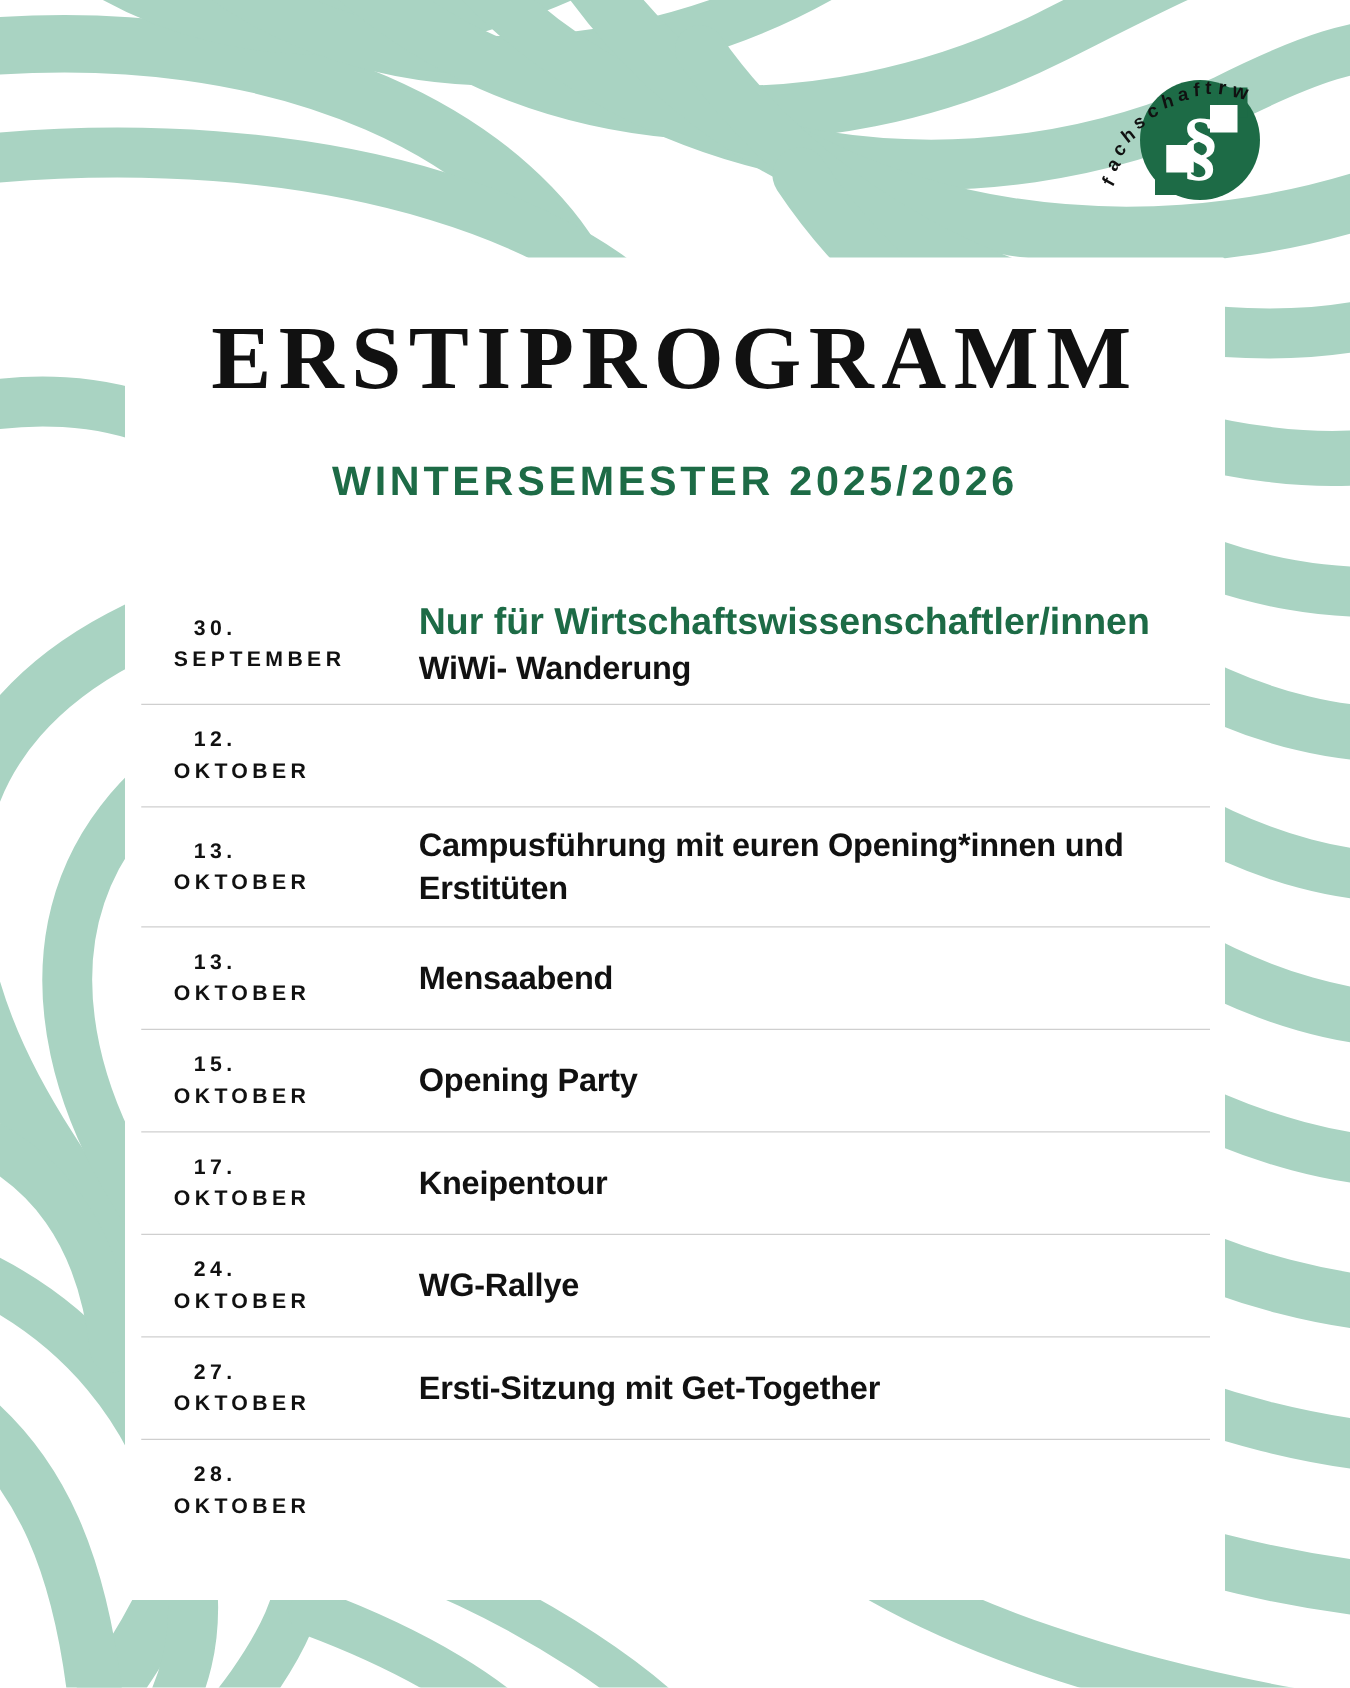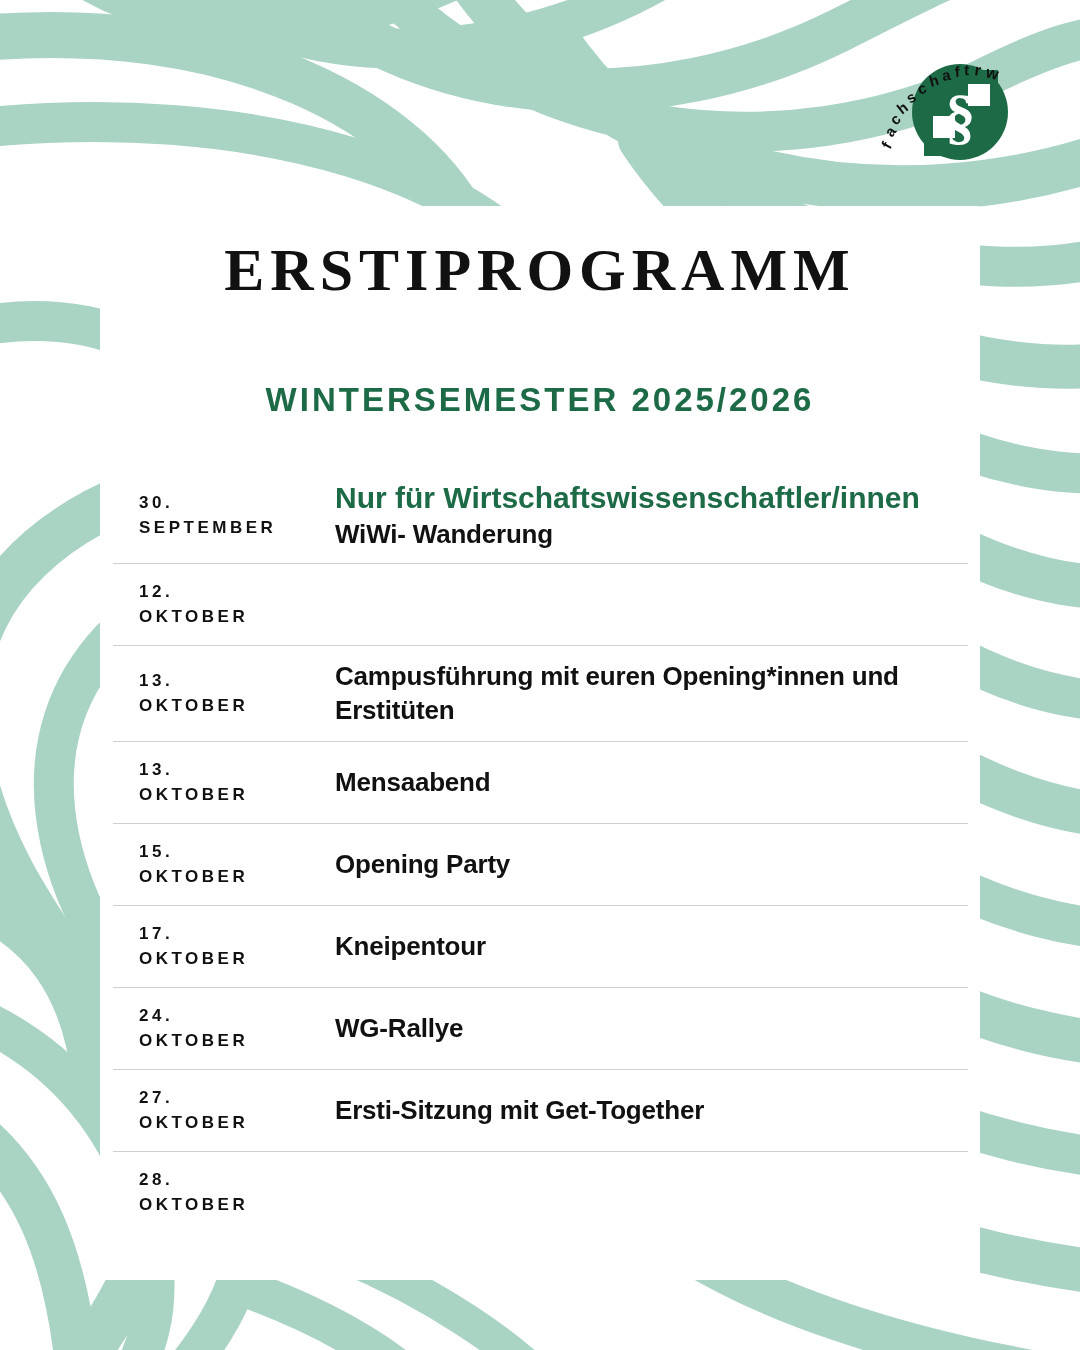--- a/index.html
+++ b/index.html
@@ -49,42 +49,41 @@
     top: 40px;
     width: 150px;
     height: 150px;
   }
 
   
   .title {
     position: absolute;
     left: 0;
     right: 0;
-    top: 240px;
+    top: 250px;
     text-align: center;
     font-family: "Liberation Serif", serif;
     font-weight: bold;
-    font-size: 60px;
+    font-size: 72px;
     letter-spacing: 6px;
     color: #111111;
     line-height: 1;
   }
   .subtitle {
     position: absolute;
     left: 0;
     right: 0;
     top: 368px;
     text-align: center;
     font-family: "Liberation Sans", sans-serif;
     font-weight: bold;
     font-size: 33px;
     letter-spacing: 3px;
     color: #1d6b46;
     line-height: 1;
-    margin-top: 15px;
   }
 
   
   .schedule {
     position: absolute;
     left: 113px;
     top: 468px;
     width: 855px;
   }
   .row {
@@ -104,21 +103,21 @@
     font-family: "Liberation Sans", sans-serif;
     font-weight: bold;
     font-size: 17px;
     letter-spacing: 3.5px;
     color: #111111;
     line-height: 1.45;
     text-transform: uppercase;
     padding-left: 26px;
     box-sizing: border-box;
   }
-  .date .day { display: block; }
+  .date .day { display: block; margin-left: 16px; }
   .date .month { display: block; }
 
   .event {
     flex: 1 1 auto;
   }
   .note {
     font-family: "Liberation Sans", sans-serif;
     font-weight: bold;
     font-size: 30px;
     color: #1d6b46;

